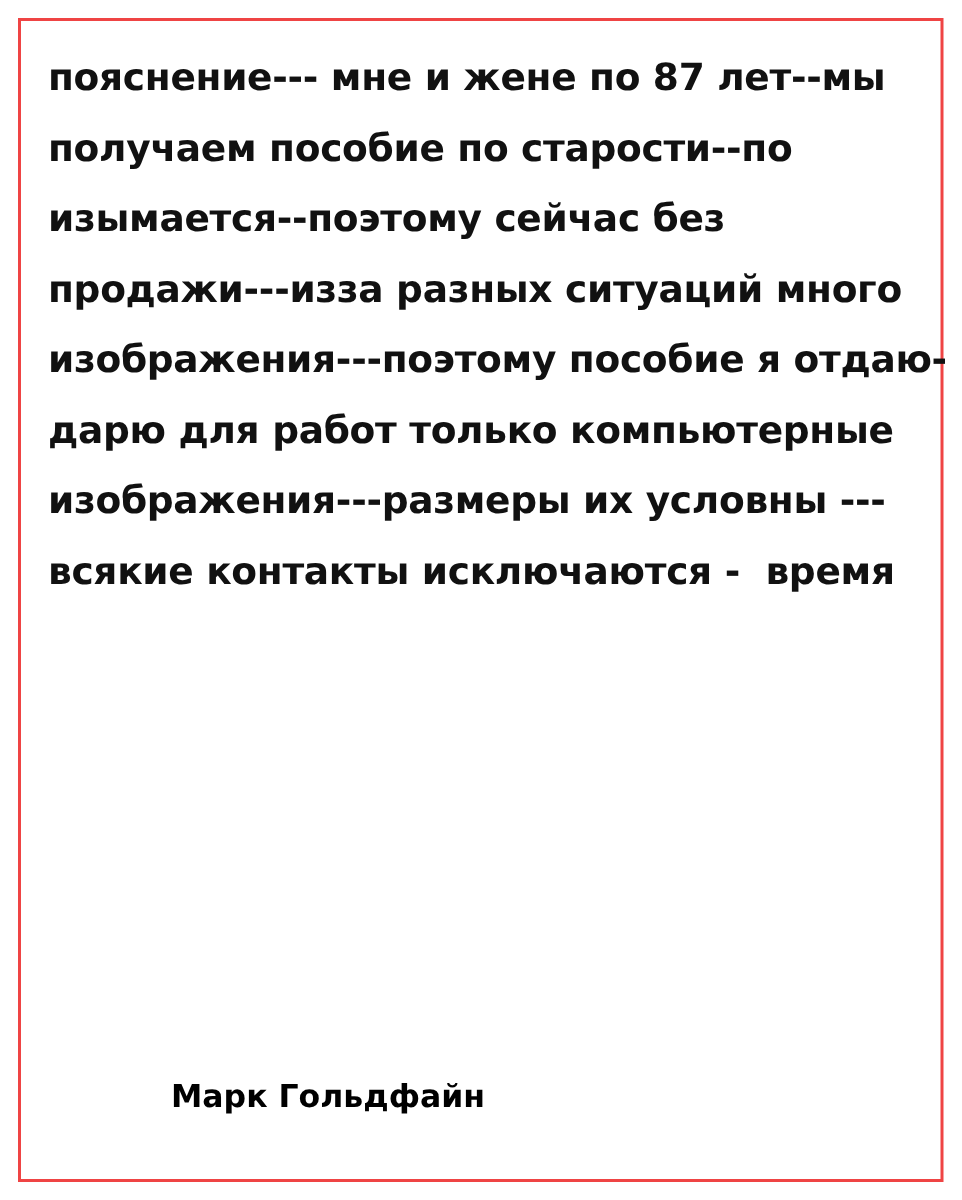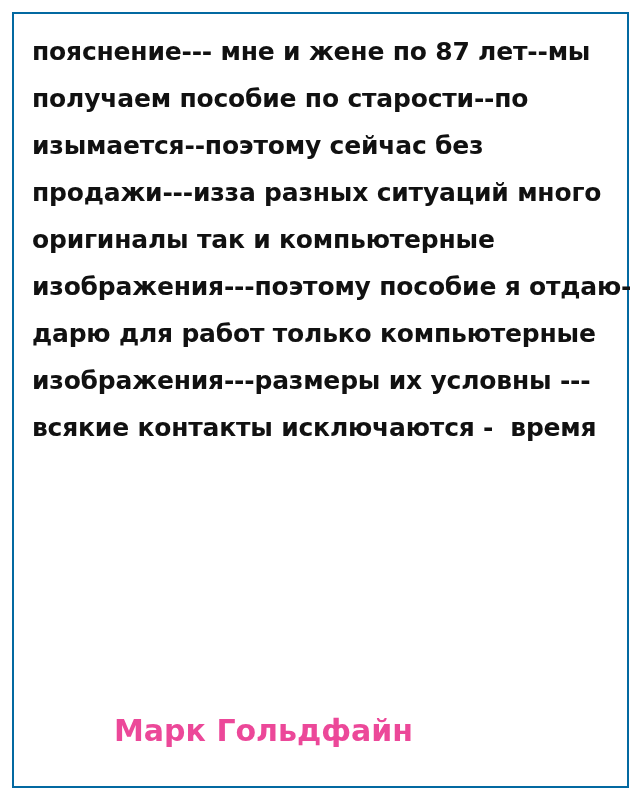--- a/index.html
+++ b/index.html
@@ -14,21 +14,21 @@
     background: #ffffff;
     box-sizing: border-box;
     overflow: hidden;
   }
   #frame {
     position: absolute;
     left: 12px;
     top: 12px;
     width: 617px;
     height: 776px;
-    border: 2px solid #0369a1;
+    border: 2px solid #ef4444;
     box-sizing: border-box;
     background: #ffffff;
   }
   #note-body {
     position: absolute;
     left: 18px;
     top: 14px;
     width: 560px;
   }
   .line {
@@ -42,38 +42,37 @@
   }
   #signature {
     position: absolute;
     left: 100px;
     top: 700px;
     width: 460px;
   }
   .signature-text {
     font-family: "DejaVu Sans", sans-serif;
     font-weight: bold;
-    font-size: 30px;
+    font-size: 21px;
     line-height: 34px;
-    color: #ec4899;
+    color: #000000;
     white-space: pre;
   }
 </style>
 </head>
 <body>
 
 <div id="page">
   <div id="frame">
 
     <div id="note-body">
       <div class="line">пояснение--- мне и жене по 87 лет--мы</div>
       <div class="line">получаем пособие по старости--по</div>
       <div class="line">изымается--поэтому сейчас без</div>
       <div class="line">продажи---изза разных ситуаций много</div>
-      <div class="line">оригиналы так и компьютерные</div>
       <div class="line">изображения---поэтому пособие я отдаю-</div>
       <div class="line">дарю для работ только компьютерные</div>
       <div class="line">изображения---размеры их условны ---</div>
       <div class="line">всякие контакты исключаются -  время</div>
     </div>
 
     <div id="signature">
       <div class="signature-text">Марк Гольдфайн</div>
     </div>
 

